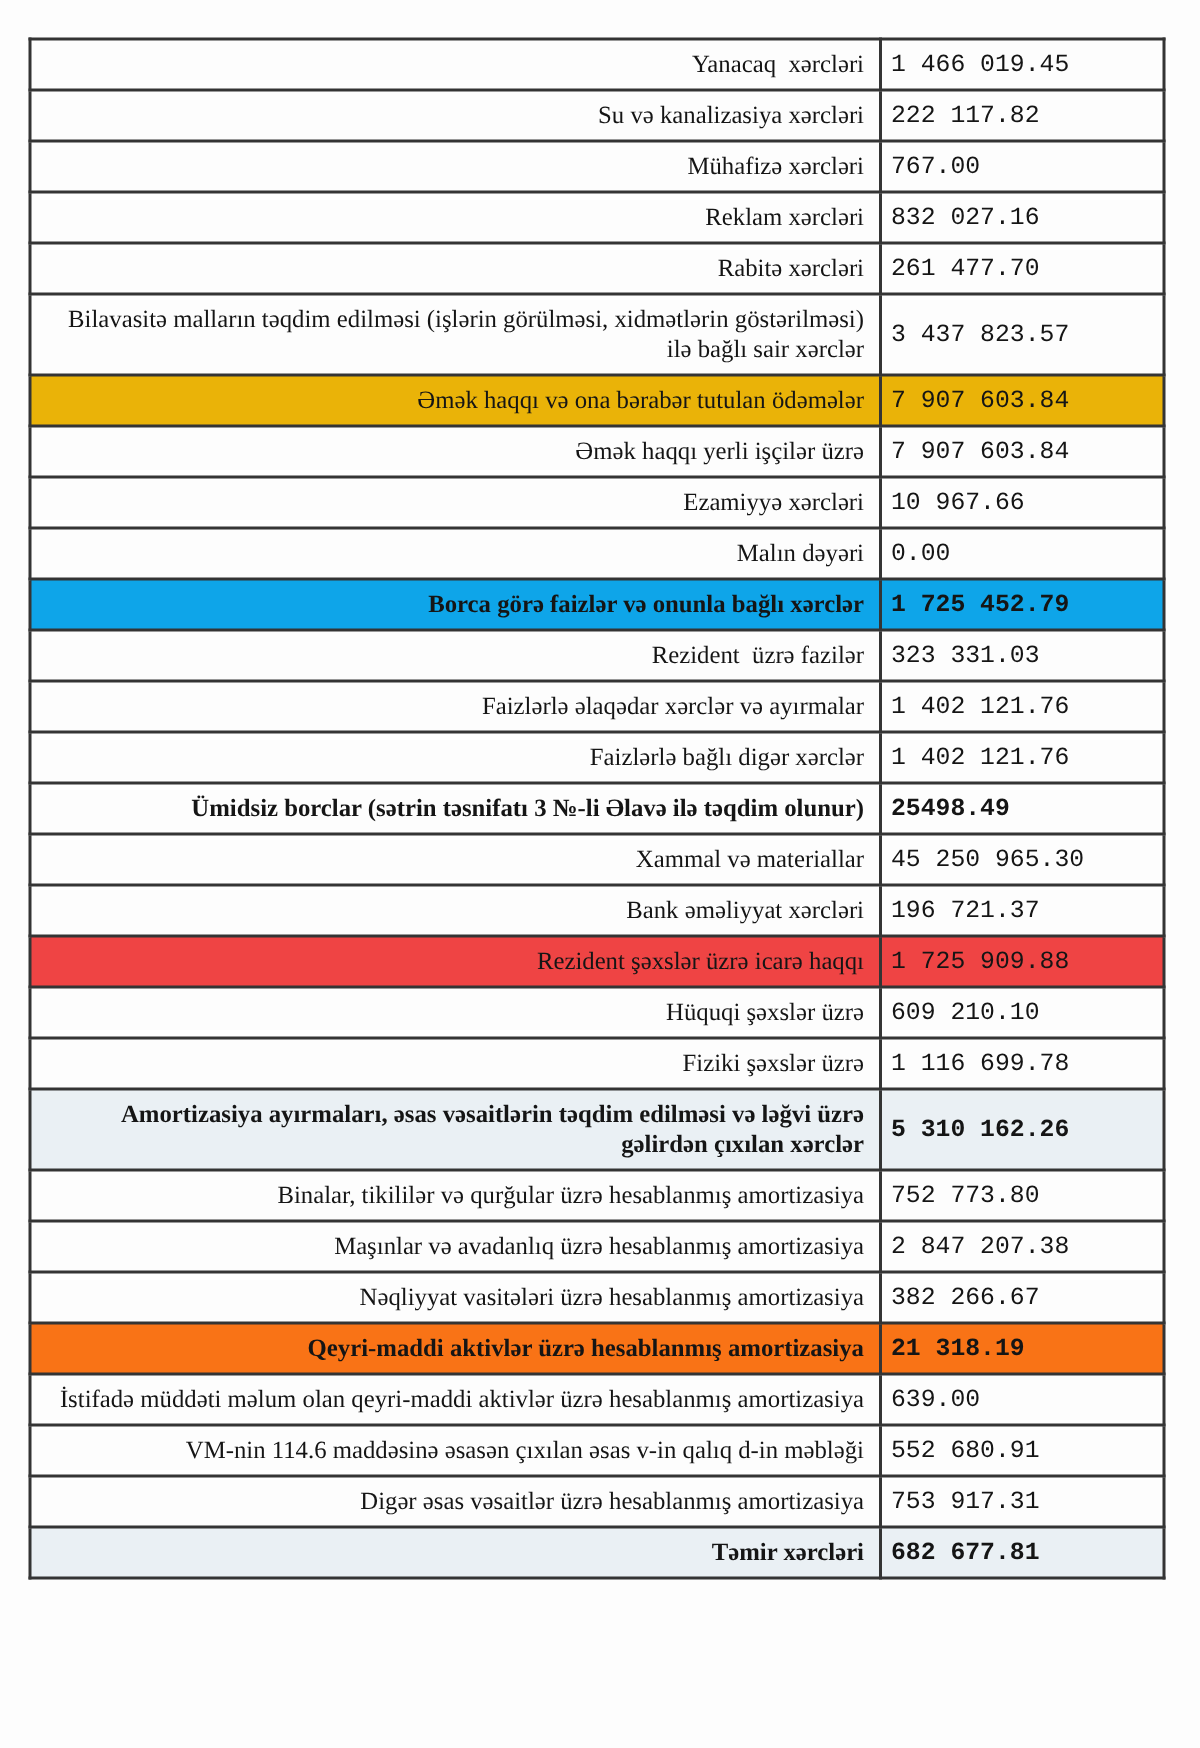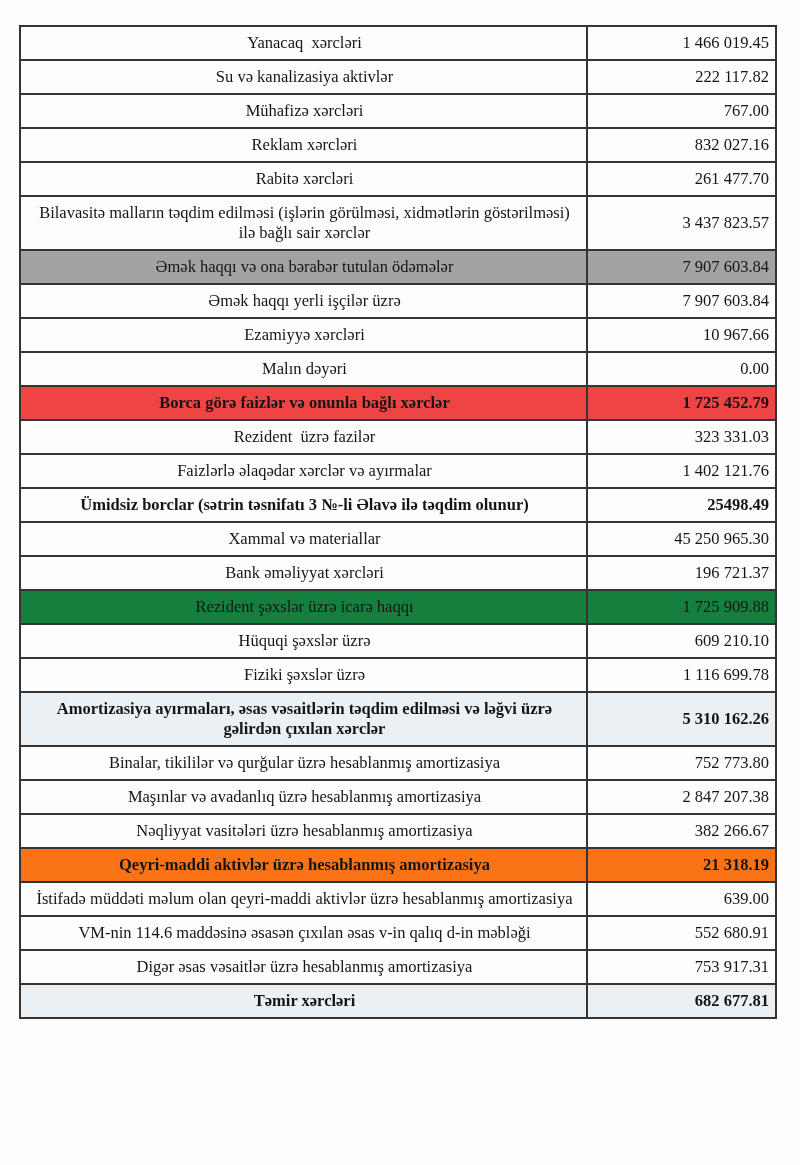--- a/index.html
+++ b/index.html
@@ -25,102 +25,107 @@
   }
   .doc-table td {
     border: 2px solid #343434;
     vertical-align: middle;
     font-size: 16.5px;
     line-height: 20px;
   }
   .label-cell {
     padding: 6px 10px 6px 12px;
     white-space: pre-wrap;
-    text-align: center;
+    text-align: right;
   }
   .value-cell {
     width: 175px;
     padding: 6px 6px;
-    text-align: right;
+    text-align: left;
+    font-family: Liberation Mono, monospace;
   }
   tr.bold td {
     font-weight: bold;
   }
   
 </style>
 </head>
 <body>
 
 <table class="doc-table">
   <tbody>
       <tr>
         <td class="label-cell">Yanacaq  xərcləri</td>
         <td class="value-cell">1 466 019.45</td>
       </tr>
       <tr>
-        <td class="label-cell">Su və kanalizasiya aktivlər</td>
+        <td class="label-cell">Su və kanalizasiya xərcləri</td>
         <td class="value-cell">222 117.82</td>
       </tr>
       <tr>
         <td class="label-cell">Mühafizə xərcləri</td>
         <td class="value-cell">767.00</td>
       </tr>
       <tr>
         <td class="label-cell">Reklam xərcləri</td>
         <td class="value-cell">832 027.16</td>
       </tr>
       <tr>
         <td class="label-cell">Rabitə xərcləri</td>
         <td class="value-cell">261 477.70</td>
       </tr>
       <tr>
         <td class="label-cell">Bilavasitə malların təqdim edilməsi (işlərin görülməsi, xidmətlərin göstərilməsi) ilə bağlı sair xərclər</td>
         <td class="value-cell">3 437 823.57</td>
       </tr>
-      <tr style="background: #a3a3a3;">
+      <tr style="background: #eab308;">
         <td class="label-cell">Əmək haqqı və ona bərabər tutulan ödəmələr</td>
         <td class="value-cell">7 907 603.84</td>
       </tr>
       <tr>
         <td class="label-cell">Əmək haqqı yerli işçilər üzrə</td>
         <td class="value-cell">7 907 603.84</td>
       </tr>
       <tr>
         <td class="label-cell">Ezamiyyə xərcləri</td>
         <td class="value-cell">10 967.66</td>
       </tr>
       <tr>
         <td class="label-cell">Malın dəyəri</td>
         <td class="value-cell">0.00</td>
       </tr>
-      <tr class="bold" style="background: #ef4444;">
+      <tr class="bold" style="background: #0ea5e9;">
         <td class="label-cell">Borca görə faizlər və onunla bağlı xərclər</td>
         <td class="value-cell">1 725 452.79</td>
       </tr>
       <tr>
         <td class="label-cell">Rezident  üzrə fazilər</td>
         <td class="value-cell">323 331.03</td>
       </tr>
       <tr>
         <td class="label-cell">Faizlərlə əlaqədar xərclər və ayırmalar</td>
+        <td class="value-cell">1 402 121.76</td>
+      </tr>
+      <tr>
+        <td class="label-cell">Faizlərlə bağlı digər xərclər</td>
         <td class="value-cell">1 402 121.76</td>
       </tr>
       <tr class="bold">
         <td class="label-cell">Ümidsiz borclar (sətrin təsnifatı 3 №-li Əlavə ilə təqdim olunur)</td>
         <td class="value-cell">25498.49</td>
       </tr>
       <tr>
         <td class="label-cell">Xammal və materiallar</td>
         <td class="value-cell">45 250 965.30</td>
       </tr>
       <tr>
         <td class="label-cell">Bank əməliyyat xərcləri</td>
         <td class="value-cell">196 721.37</td>
       </tr>
-      <tr style="background: #15803d;">
+      <tr style="background: #ef4444;">
         <td class="label-cell">Rezident şəxslər üzrə icarə haqqı</td>
         <td class="value-cell">1 725 909.88</td>
       </tr>
       <tr>
         <td class="label-cell">Hüquqi şəxslər üzrə</td>
         <td class="value-cell">609 210.10</td>
       </tr>
       <tr>
         <td class="label-cell">Fiziki şəxslər üzrə</td>
         <td class="value-cell">1 116 699.78</td>

